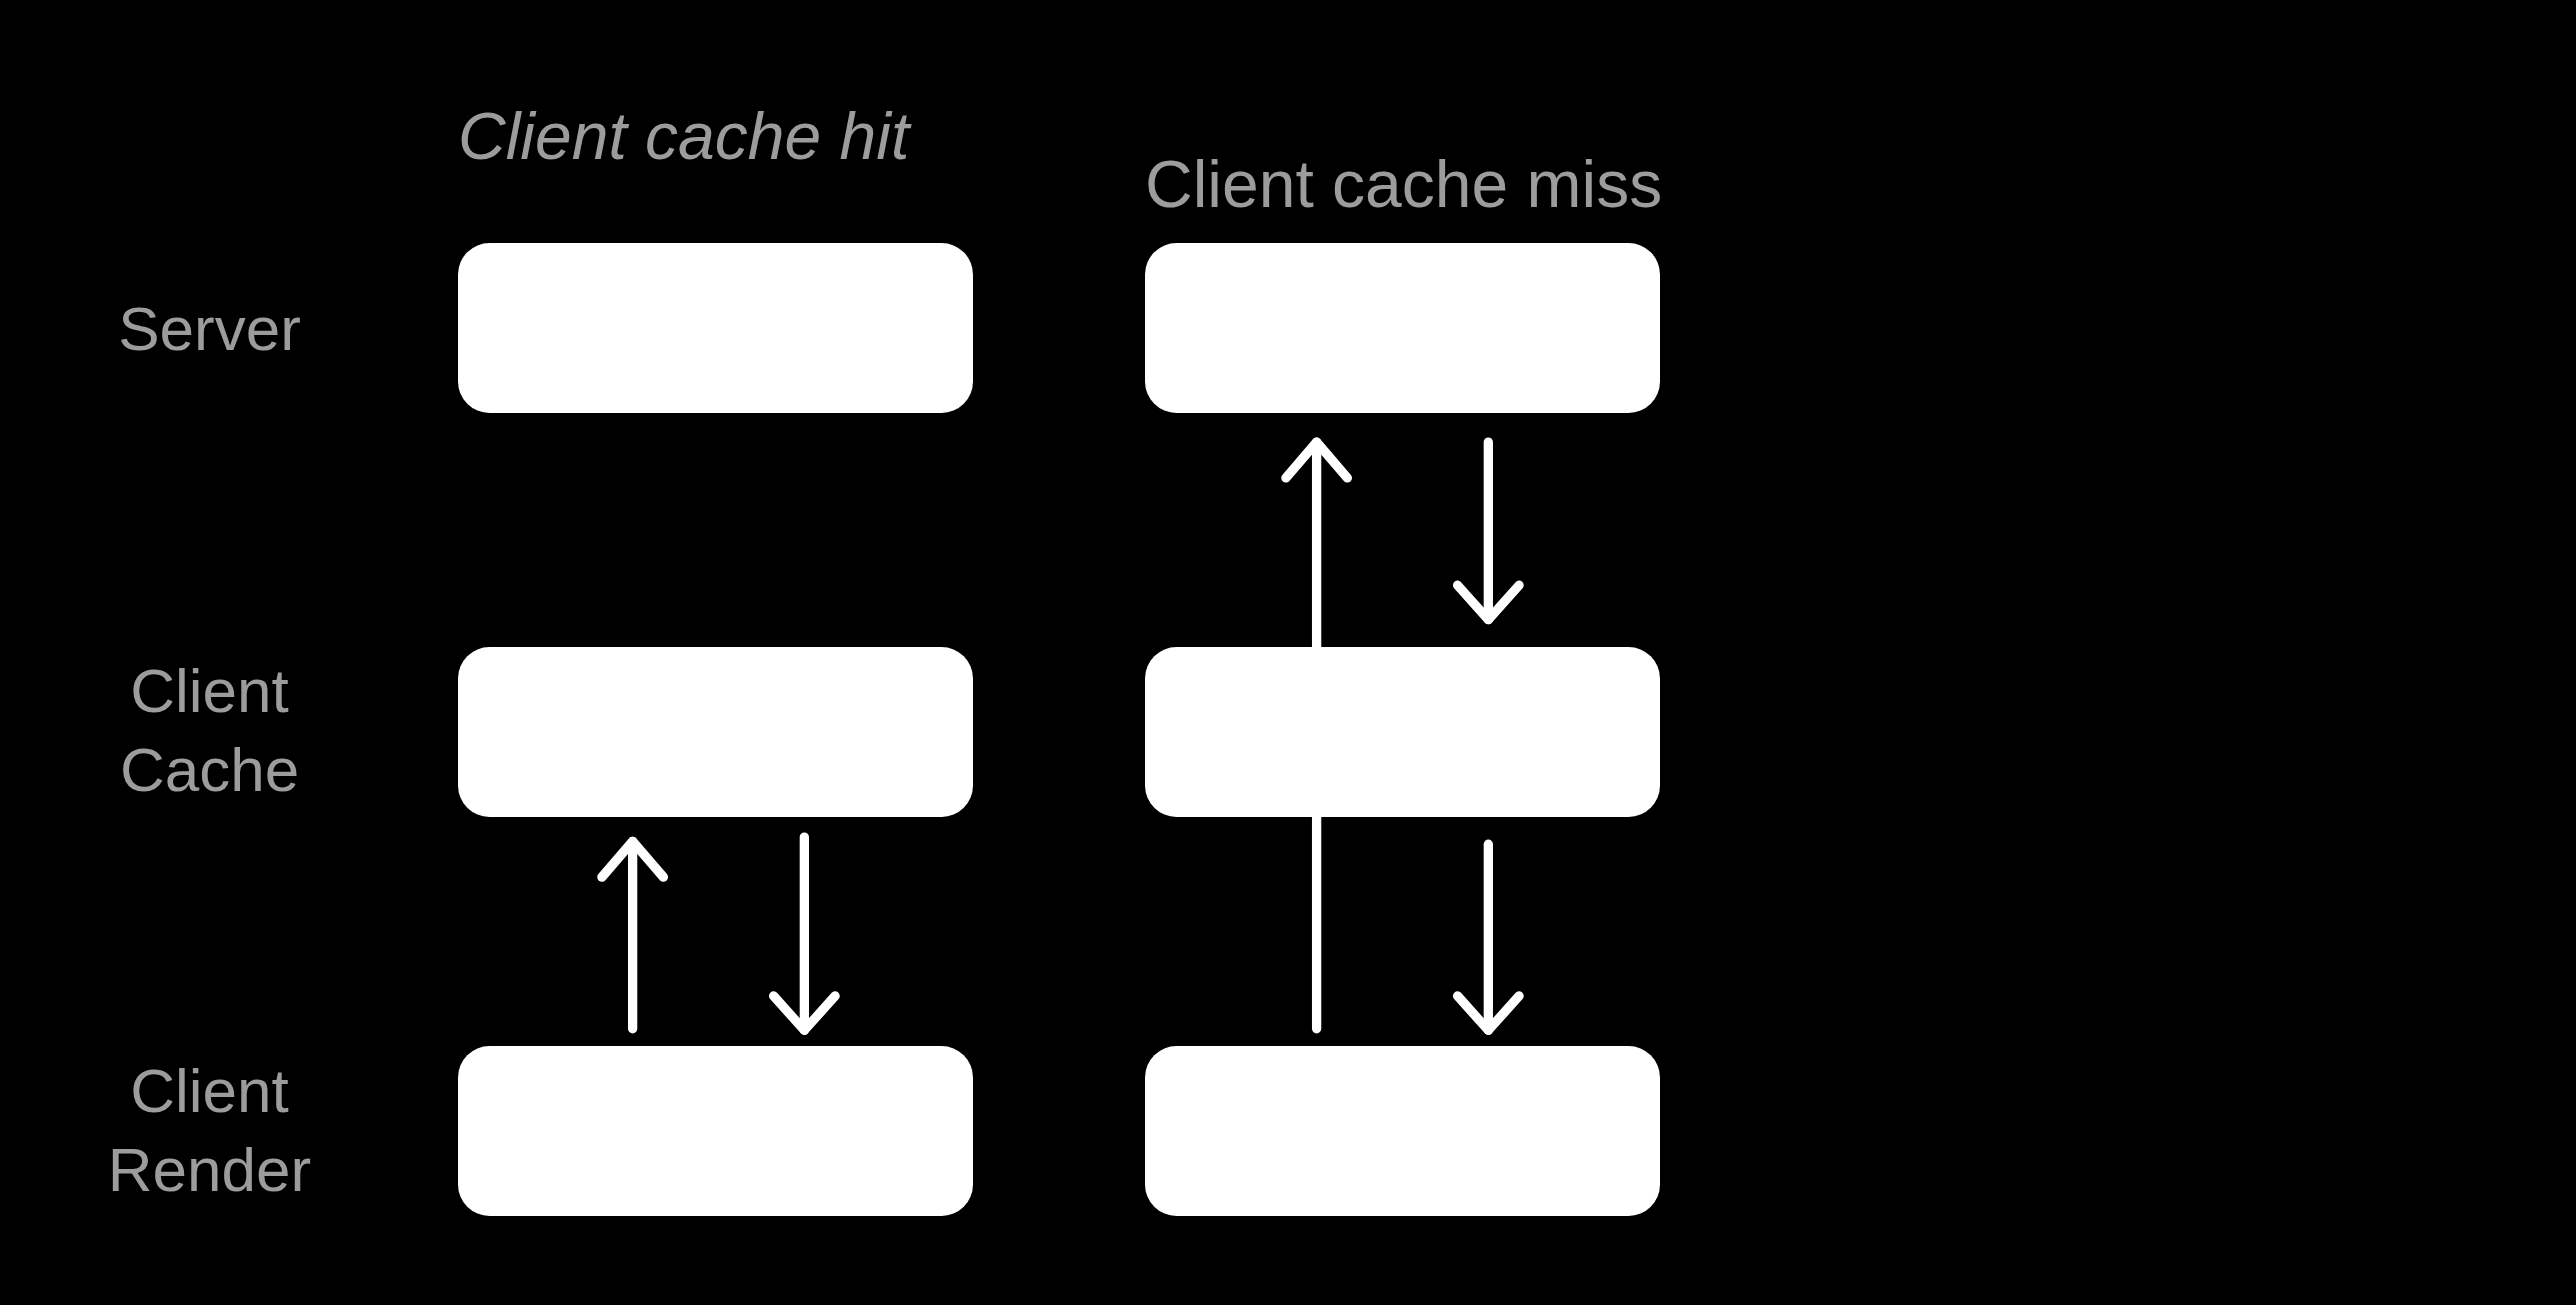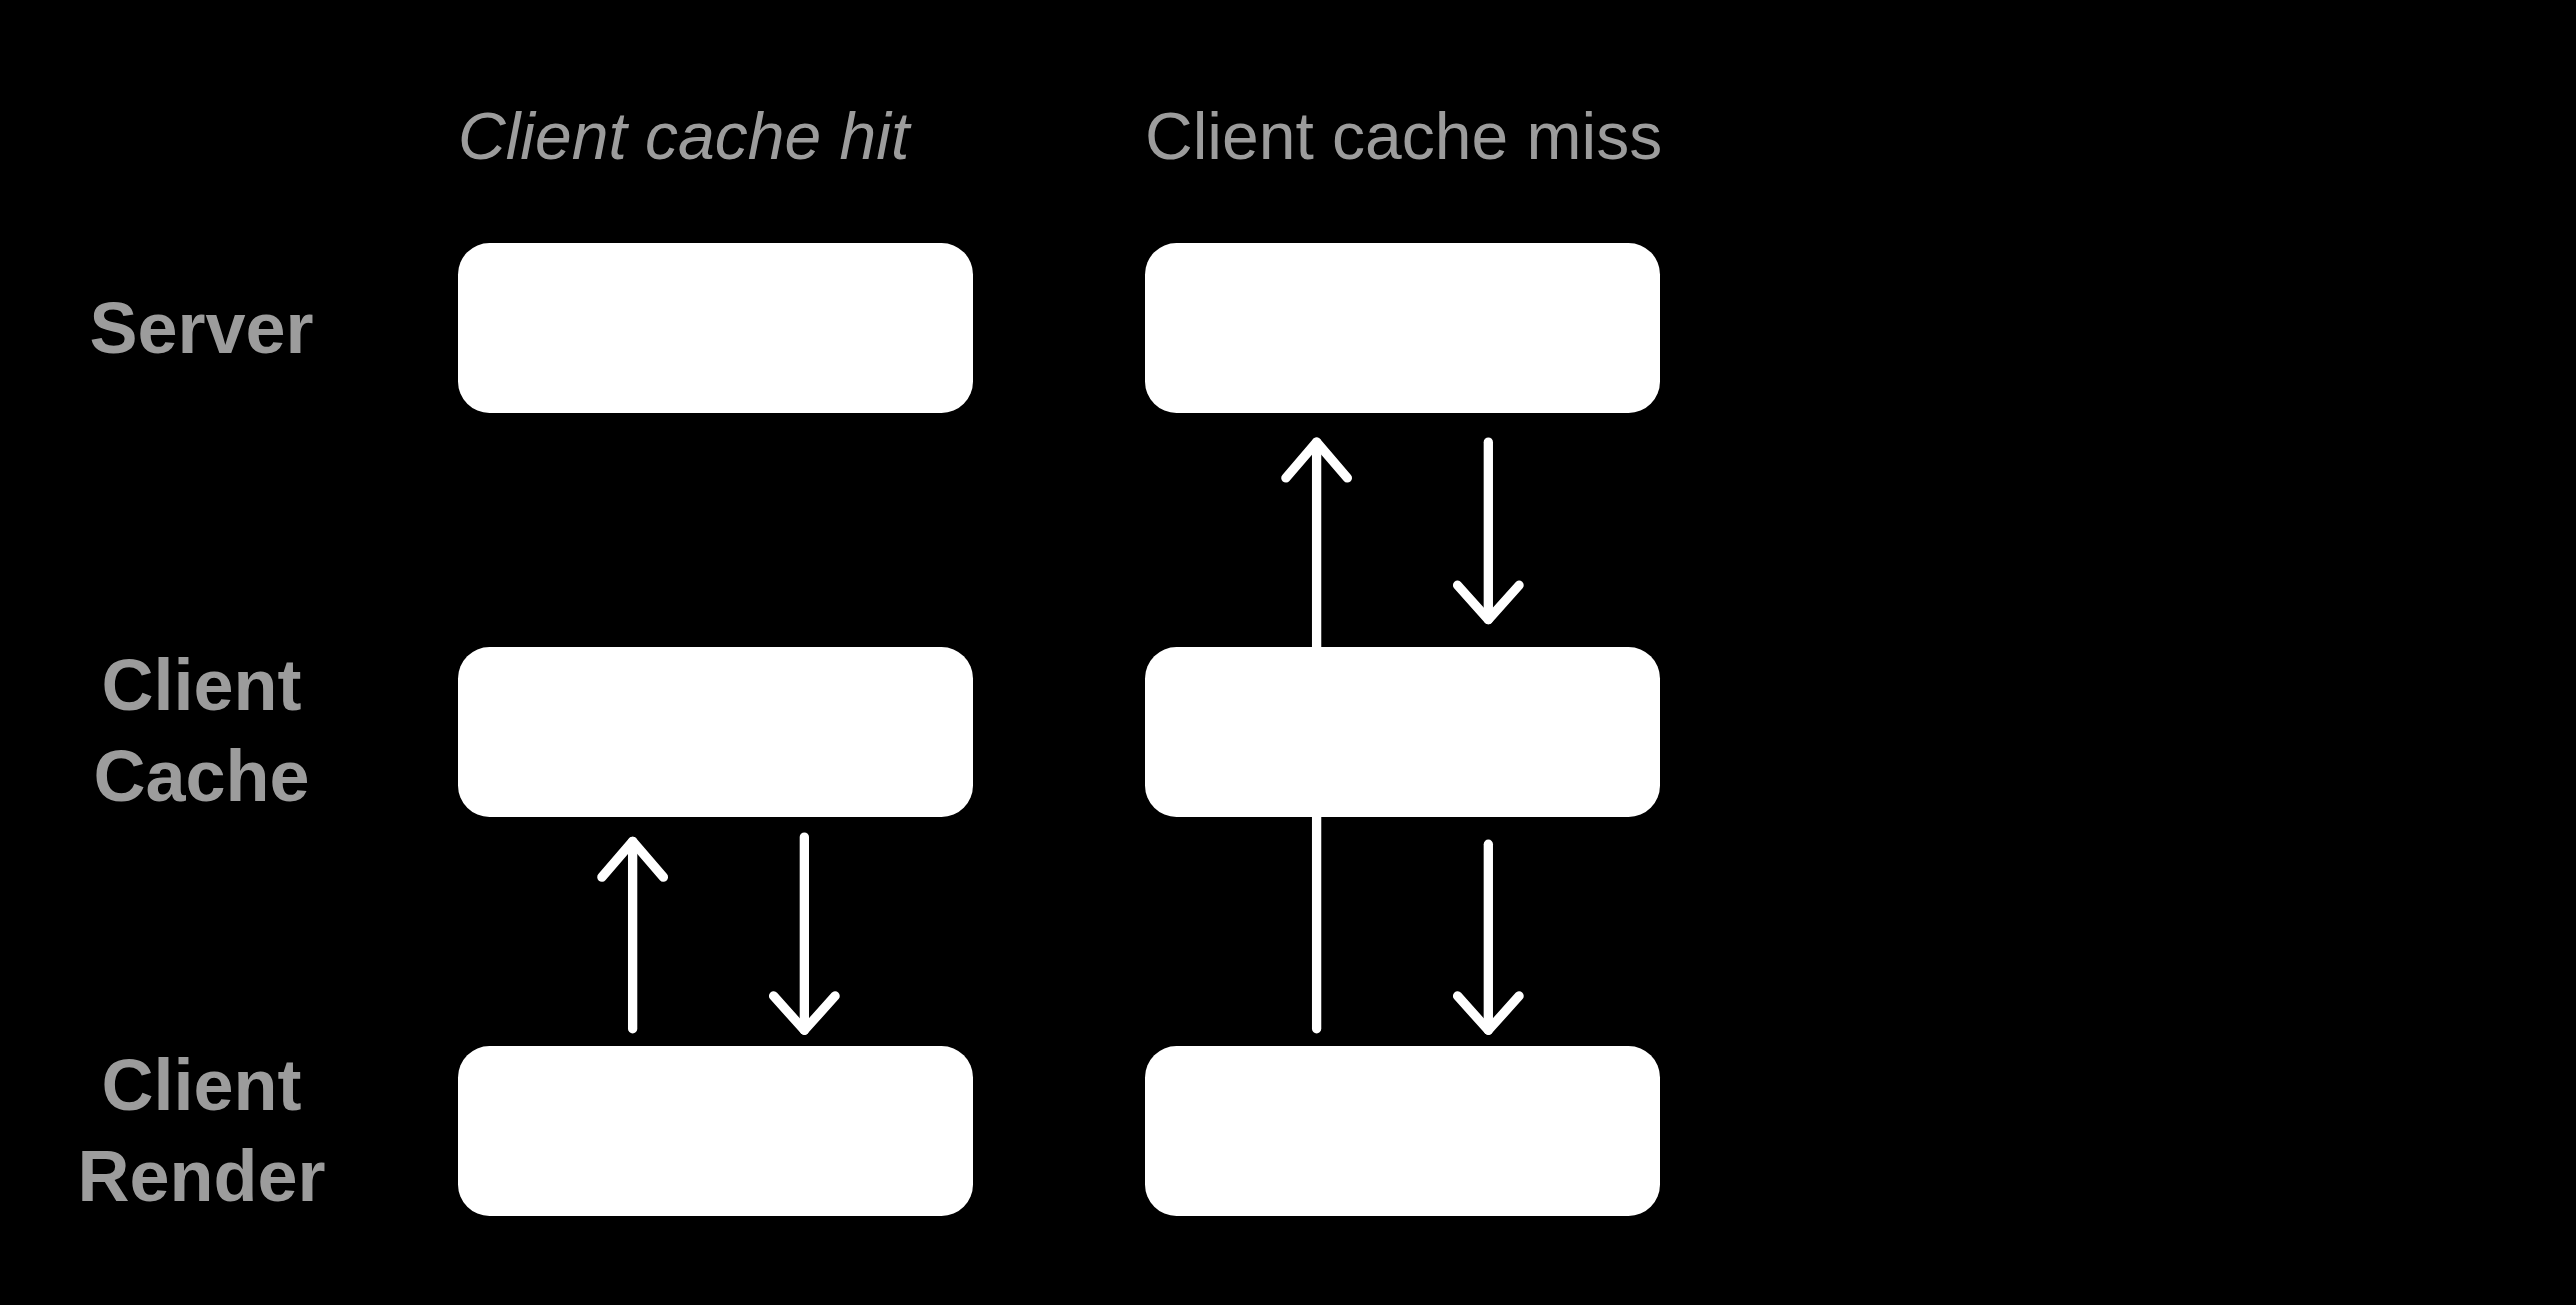--- a/index.html
+++ b/index.html
@@ -19,29 +19,29 @@
     position: absolute;
     top: 100px;
     font-size: 66px;
     font-weight: 500;
     line-height: 1.1;
     color: #9c9c9c;
     white-space: nowrap;
     z-index: 3;
   }
   .col-title.hit  { left: 458px; font-style: italic; }
-  .col-title.miss { left: 1145px; }
+  .col-title.miss { left: 1145px; margin-top: 48px; }
   .row-label {
     position: absolute;
-    left: 44px;
+    left: 52px;
     width: 315px;
     text-align: center;
     transform: translateY(-50%);
-    font-size: 72px;
-    font-weight: 700;
+    font-size: 62px;
+    font-weight: 400;
     line-height: 1.27;
     color: #9c9c9c;
     white-space: pre-line;
     z-index: 3;
   }
   .row-label.server { top: 329px; }
   .row-label.cache  { top: 731px; }
   .row-label.render { top: 1131px; }
   .box {
     position: absolute;

